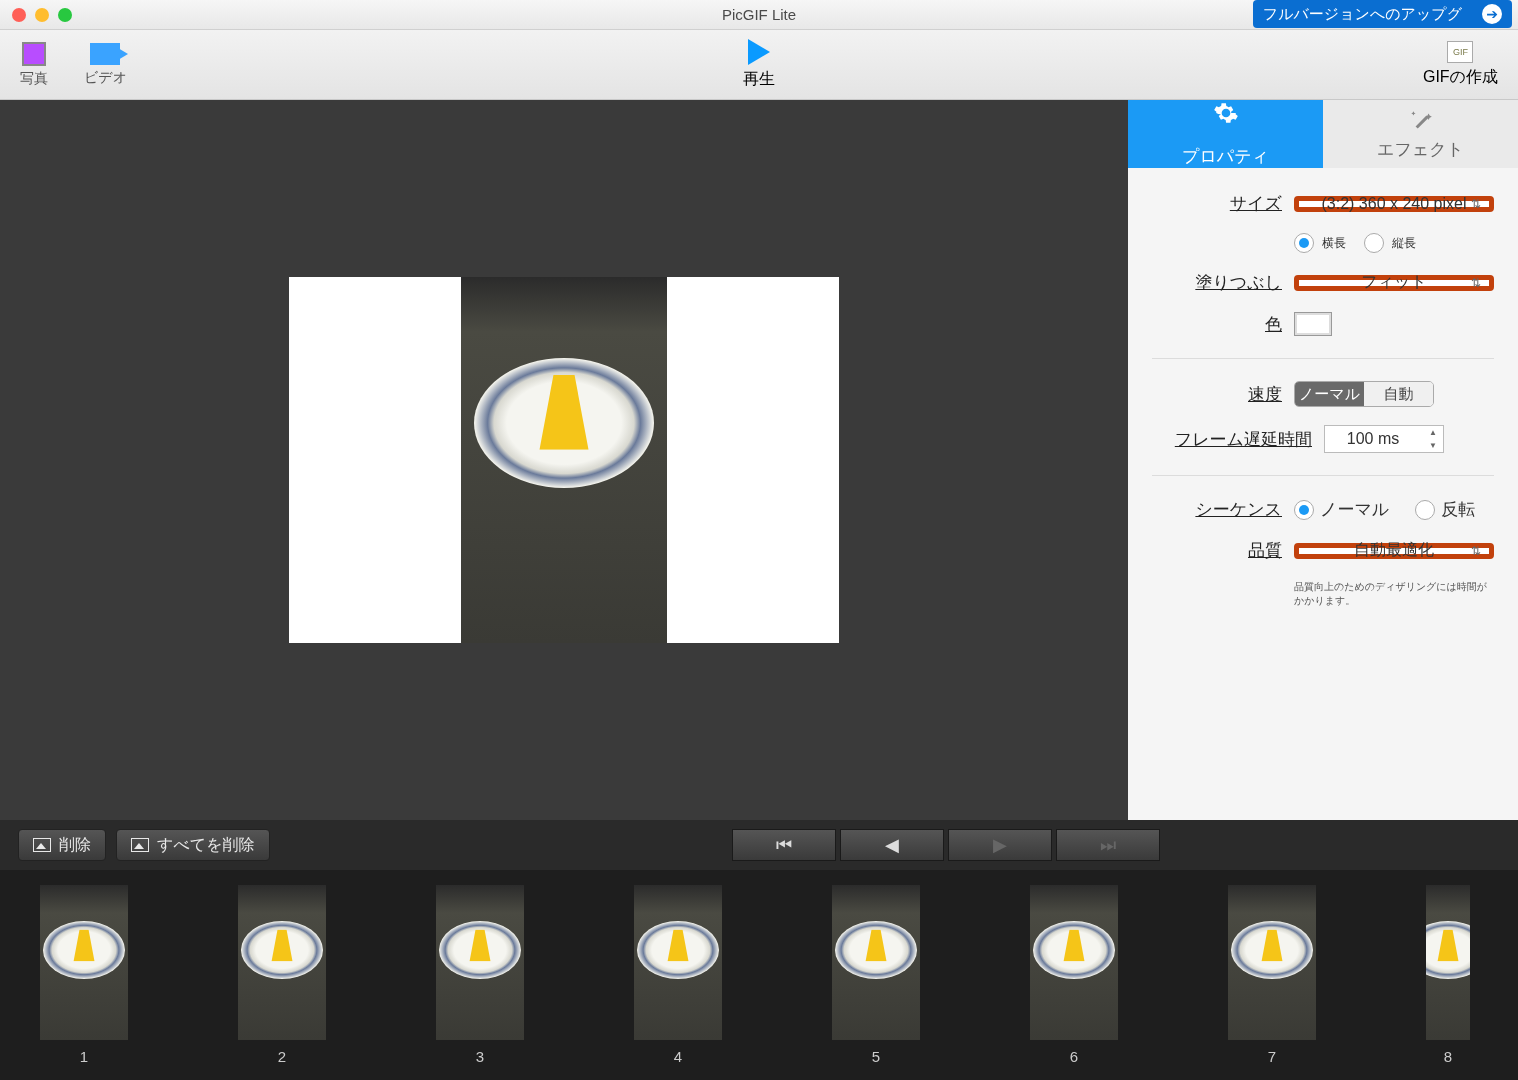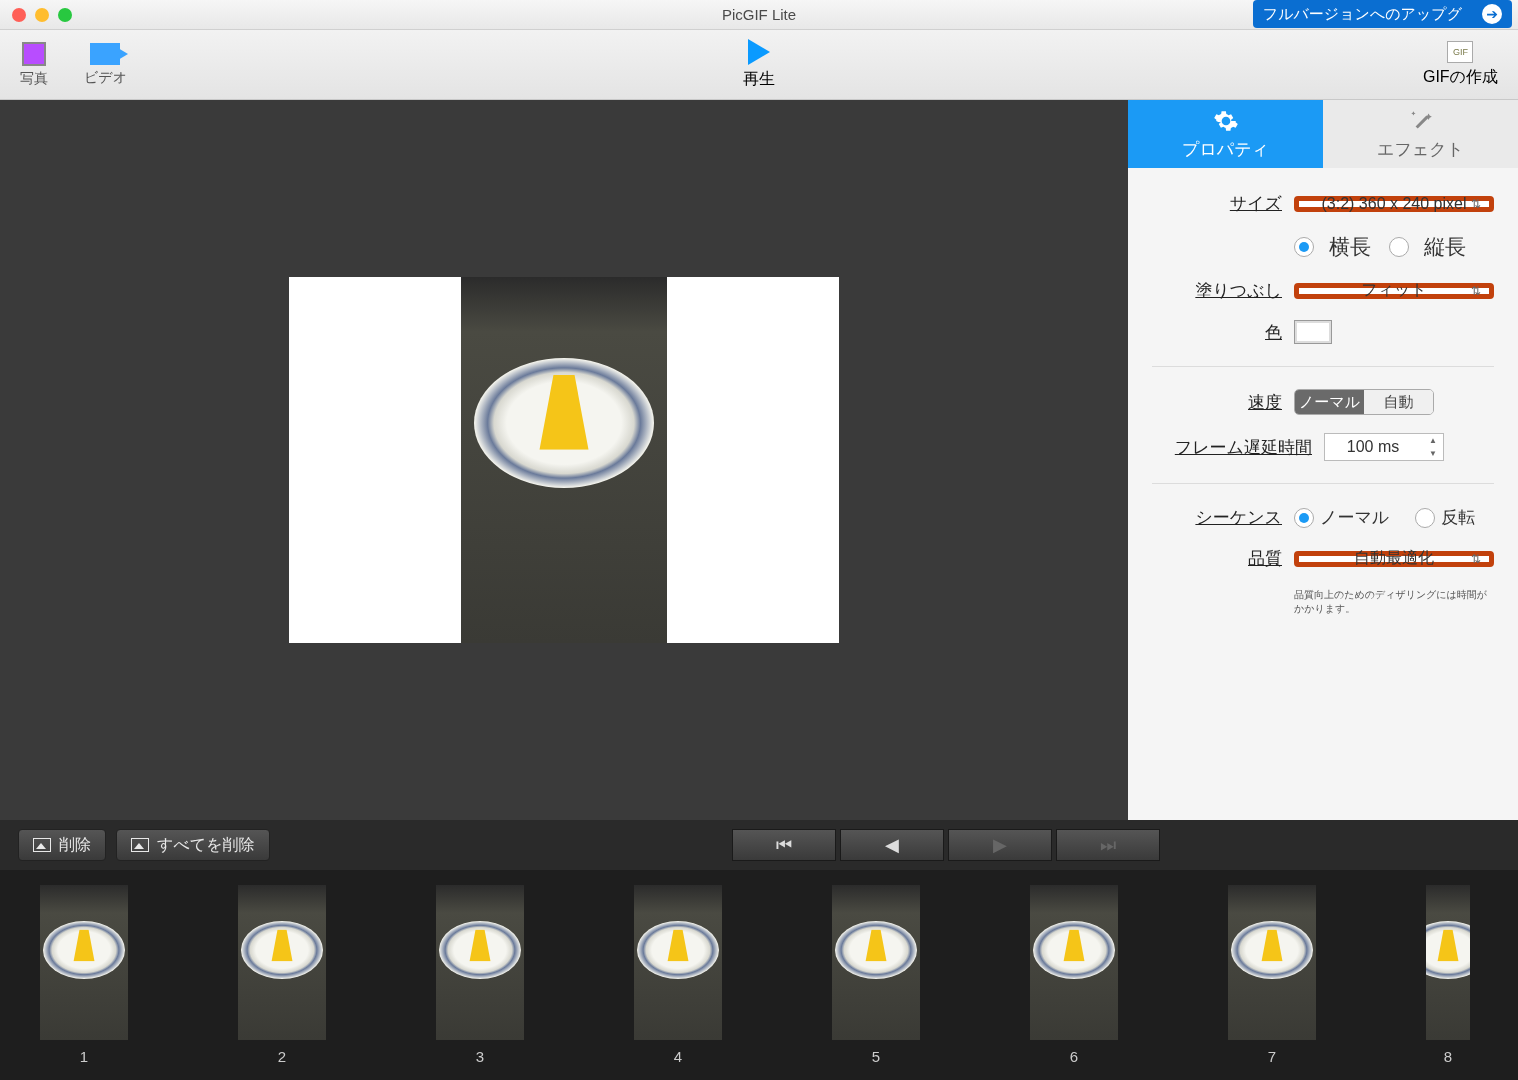--- a/index.html
+++ b/index.html
@@ -28,34 +28,34 @@
 .canvas-area { flex: 1; background: #3a3a3a; display: flex; align-items: center; justify-content: center; }
 .preview-frame { width: 550px; height: 366px; background: #fff; display: flex; align-items: center; justify-content: center; }
 .preview-img { width: 206px; height: 366px; background: linear-gradient(180deg,#2b2b2b 0%,#4a4a42 15%,#3a3a35 100%); position: relative; overflow: hidden; }
 .plate { position: absolute; left: 50%; top: 40%; transform: translate(-50%,-50%); width: 180px; height: 130px; background: radial-gradient(ellipse at center,#f5f5f0 45%,#d8d8d0 55%,#6a7a9a 60%,#f0f0ea 70%); border-radius: 50%; }
 .cheese { position: absolute; left: 50%; top: 38%; transform: translate(-50%,-55%); width: 70px; height: 75px; background: #f5c518; clip-path: polygon(35% 0,65% 0,85% 100%,15% 100%); }
 .tray { position: absolute; inset: 10% 8% 25% 8%; border-radius: 14px; background: #1a1a1a; z-index: -1; }
 
 .side { width: 390px; background: #f5f5f5; display: flex; flex-direction: column; }
 .tabs { display: flex; height: 68px; }
 .tab { flex: 1; display: flex; flex-direction: column; align-items: center; justify-content: center; gap: 4px; cursor: pointer; font-size: 17px; }
-.tab.active { background: #1b9af5; color: #fff; }
+.tab.active { background: #1b9af5; color: #fff; justify-content: space-between; }
 .tab:not(.active) { background: #eaeaea; color: #666; }
 .ic-gear { width: 26px; height: 26px; }
 .ic-wand { width: 26px; height: 26px; }
 
 .panel { padding: 24px 24px; display: flex; flex-direction: column; gap: 18px; font-size: 17px; color: #333; }
 .row { display: flex; align-items: center; gap: 12px; }
 .row .rl { width: 130px; text-align: right; color: #222; text-decoration: underline; }
 .sel { flex: 1; height: 16px; background: #fff; border: 5px solid #c2410c; border-radius: 4px; display: flex; align-items: center; justify-content: center; font-size: 16px; color: #333; position: relative; cursor: pointer; }
 .sel .chev { position: absolute; right: 8px; color: #666; font-size: 12px; }
 .radio { width: 20px; height: 20px; border-radius: 50%; border: 1px solid #aaa; display: inline-flex; align-items: center; justify-content: center; background: #fff; cursor: pointer; }
 .radio.on::after { content: ''; width: 10px; height: 10px; background: #1b9af5; border-radius: 50%; }
 .orient { display: flex; gap: 18px; margin-left: 142px; align-items: center; }
-.orient label { display: flex; align-items: center; gap: 15px; font-size: 21px; }
+.orient label { display: flex; align-items: center; gap: 8px; font-size: 12px; }
 .swatch { width: 38px; height: 24px; background: #fff; border: 1px solid #999; box-shadow: inset 0 0 0 2px #ddd; cursor: pointer; }
 .divider { height: 1px; background: #dcdcdc; margin: 4px 0; }
 .seg { display: flex; border: 1px solid #aaa; border-radius: 5px; overflow: hidden; width: 140px; height: 26px; }
 .seg div { flex: 1; display: flex; align-items: center; justify-content: center; font-size: 15px; cursor: pointer; }
 .seg .on { background: #6a6a6a; color: #fff; }
 .seg .off { background: #f0f0f0; color: #444; }
 .numbox { width: 120px; height: 28px; border: 1px solid #bbb; background: #fff; display: flex; align-items: center; justify-content: center; padding-right: 22px; position: relative; font-size: 16px; }
 .numbox .st { position: absolute; right: 2px; top: 0; bottom: 0; width: 16px; display: flex; flex-direction: column; font-size: 8px; color: #666; }
 .numbox .st span { flex: 1; display: flex; align-items: center; justify-content: center; cursor: pointer; }
 .hint { font-size: 10px; color: #555; margin-left: 142px; line-height: 1.4; }

